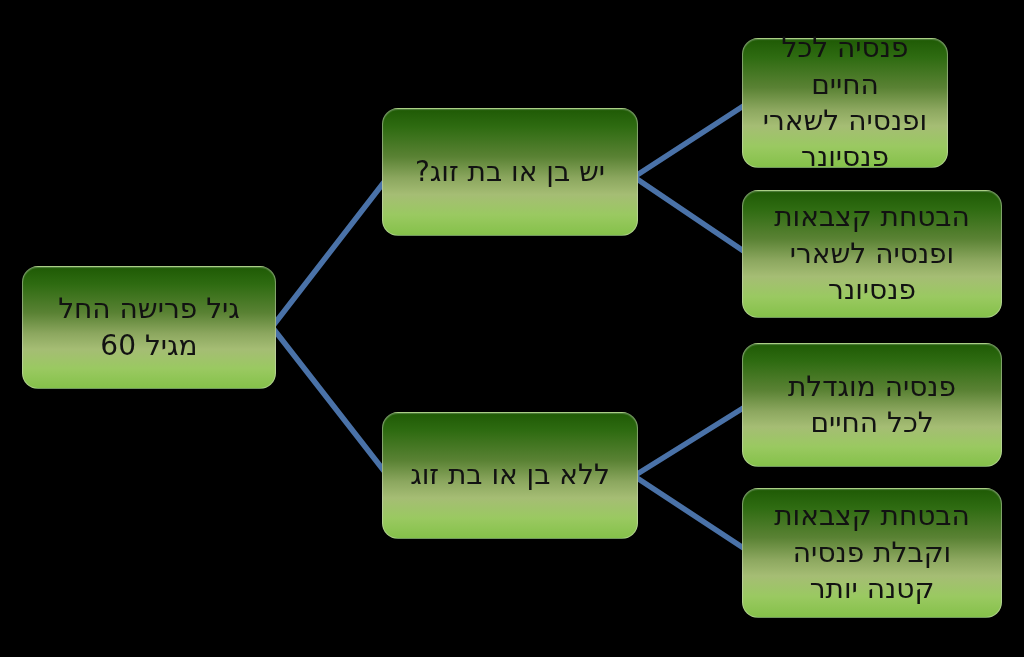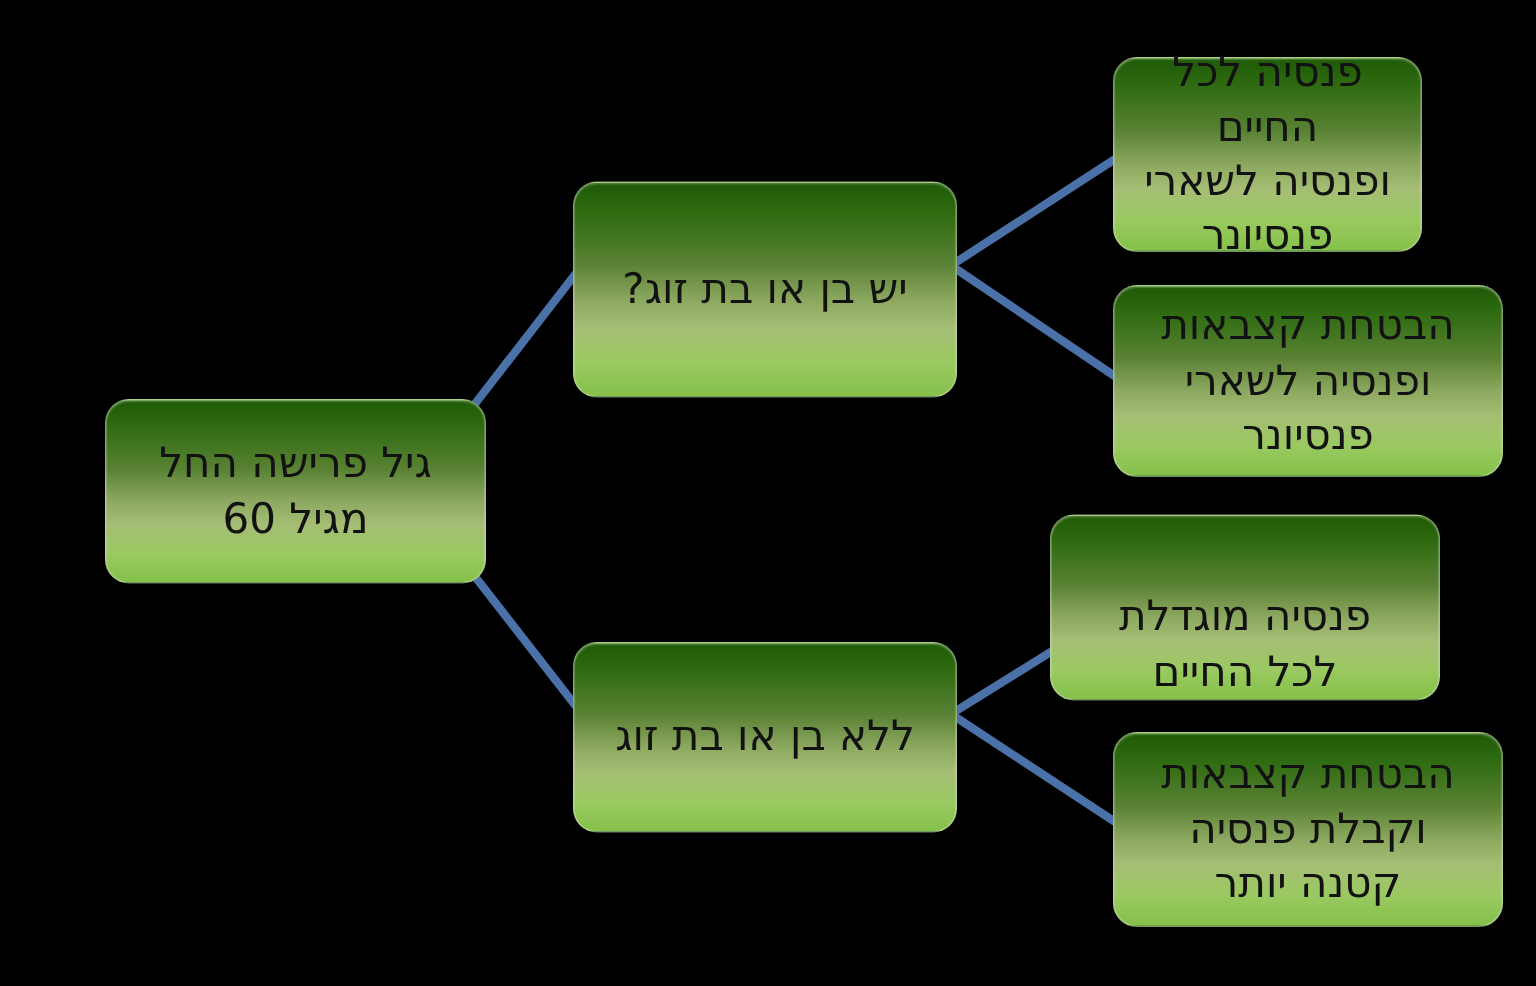--- a/index.html
+++ b/index.html
@@ -48,26 +48,26 @@
       #85c14a 100%);
     border: 1px solid rgba(215, 225, 205, 0.45);
     box-shadow: inset 0 1px 1px rgba(255, 255, 255, 0.22);
   }
   .node-label {
     white-space: pre-line;
     font-size: 28px;
     line-height: 1.3;
     padding: 0 8px;
   }
-  .n-root { left: 22px;  top: 266px; width: 254px; height: 123px; margin-left: 48px; }
-  .n-m1   { left: 382px; top: 121px; width: 256px; height: 144px; }
-  .n-m2   { left: 382px; top: 412px; width: 256px; height: 127px; margin-top: 16px; }
+  .n-root { left: 22px;  top: 266px; width: 254px; height: 123px; }
+  .n-m1   { left: 382px; top: 108px; width: 256px; height: 128px; }
+  .n-m2   { left: 382px; top: 412px; width: 256px; height: 127px; }
   .n-r1   { left: 742px; top: 38px;  width: 206px; height: 130px; }
   .n-r2   { left: 742px; top: 190px; width: 260px; height: 128px; }
-  .n-r3   { left: 700px; top: 343px; width: 260px; height: 124px; align-items: flex-end; }
+  .n-r3   { left: 742px; top: 343px; width: 260px; height: 124px; }
   .n-r4   { left: 742px; top: 488px; width: 260px; height: 130px; }
 </style>
 </head>
 <body>
 
 <div class="canvas">
 
   <svg class="edges" viewBox="0 0 1024 657" xmlns="http://www.w3.org/2000/svg">
     <line class="edge" x1="272" y1="327" x2="388" y2="177" stroke="#4a72a8"></line>
     <line class="edge" x1="272" y1="327" x2="388" y2="476" stroke="#4a72a8"></line>

